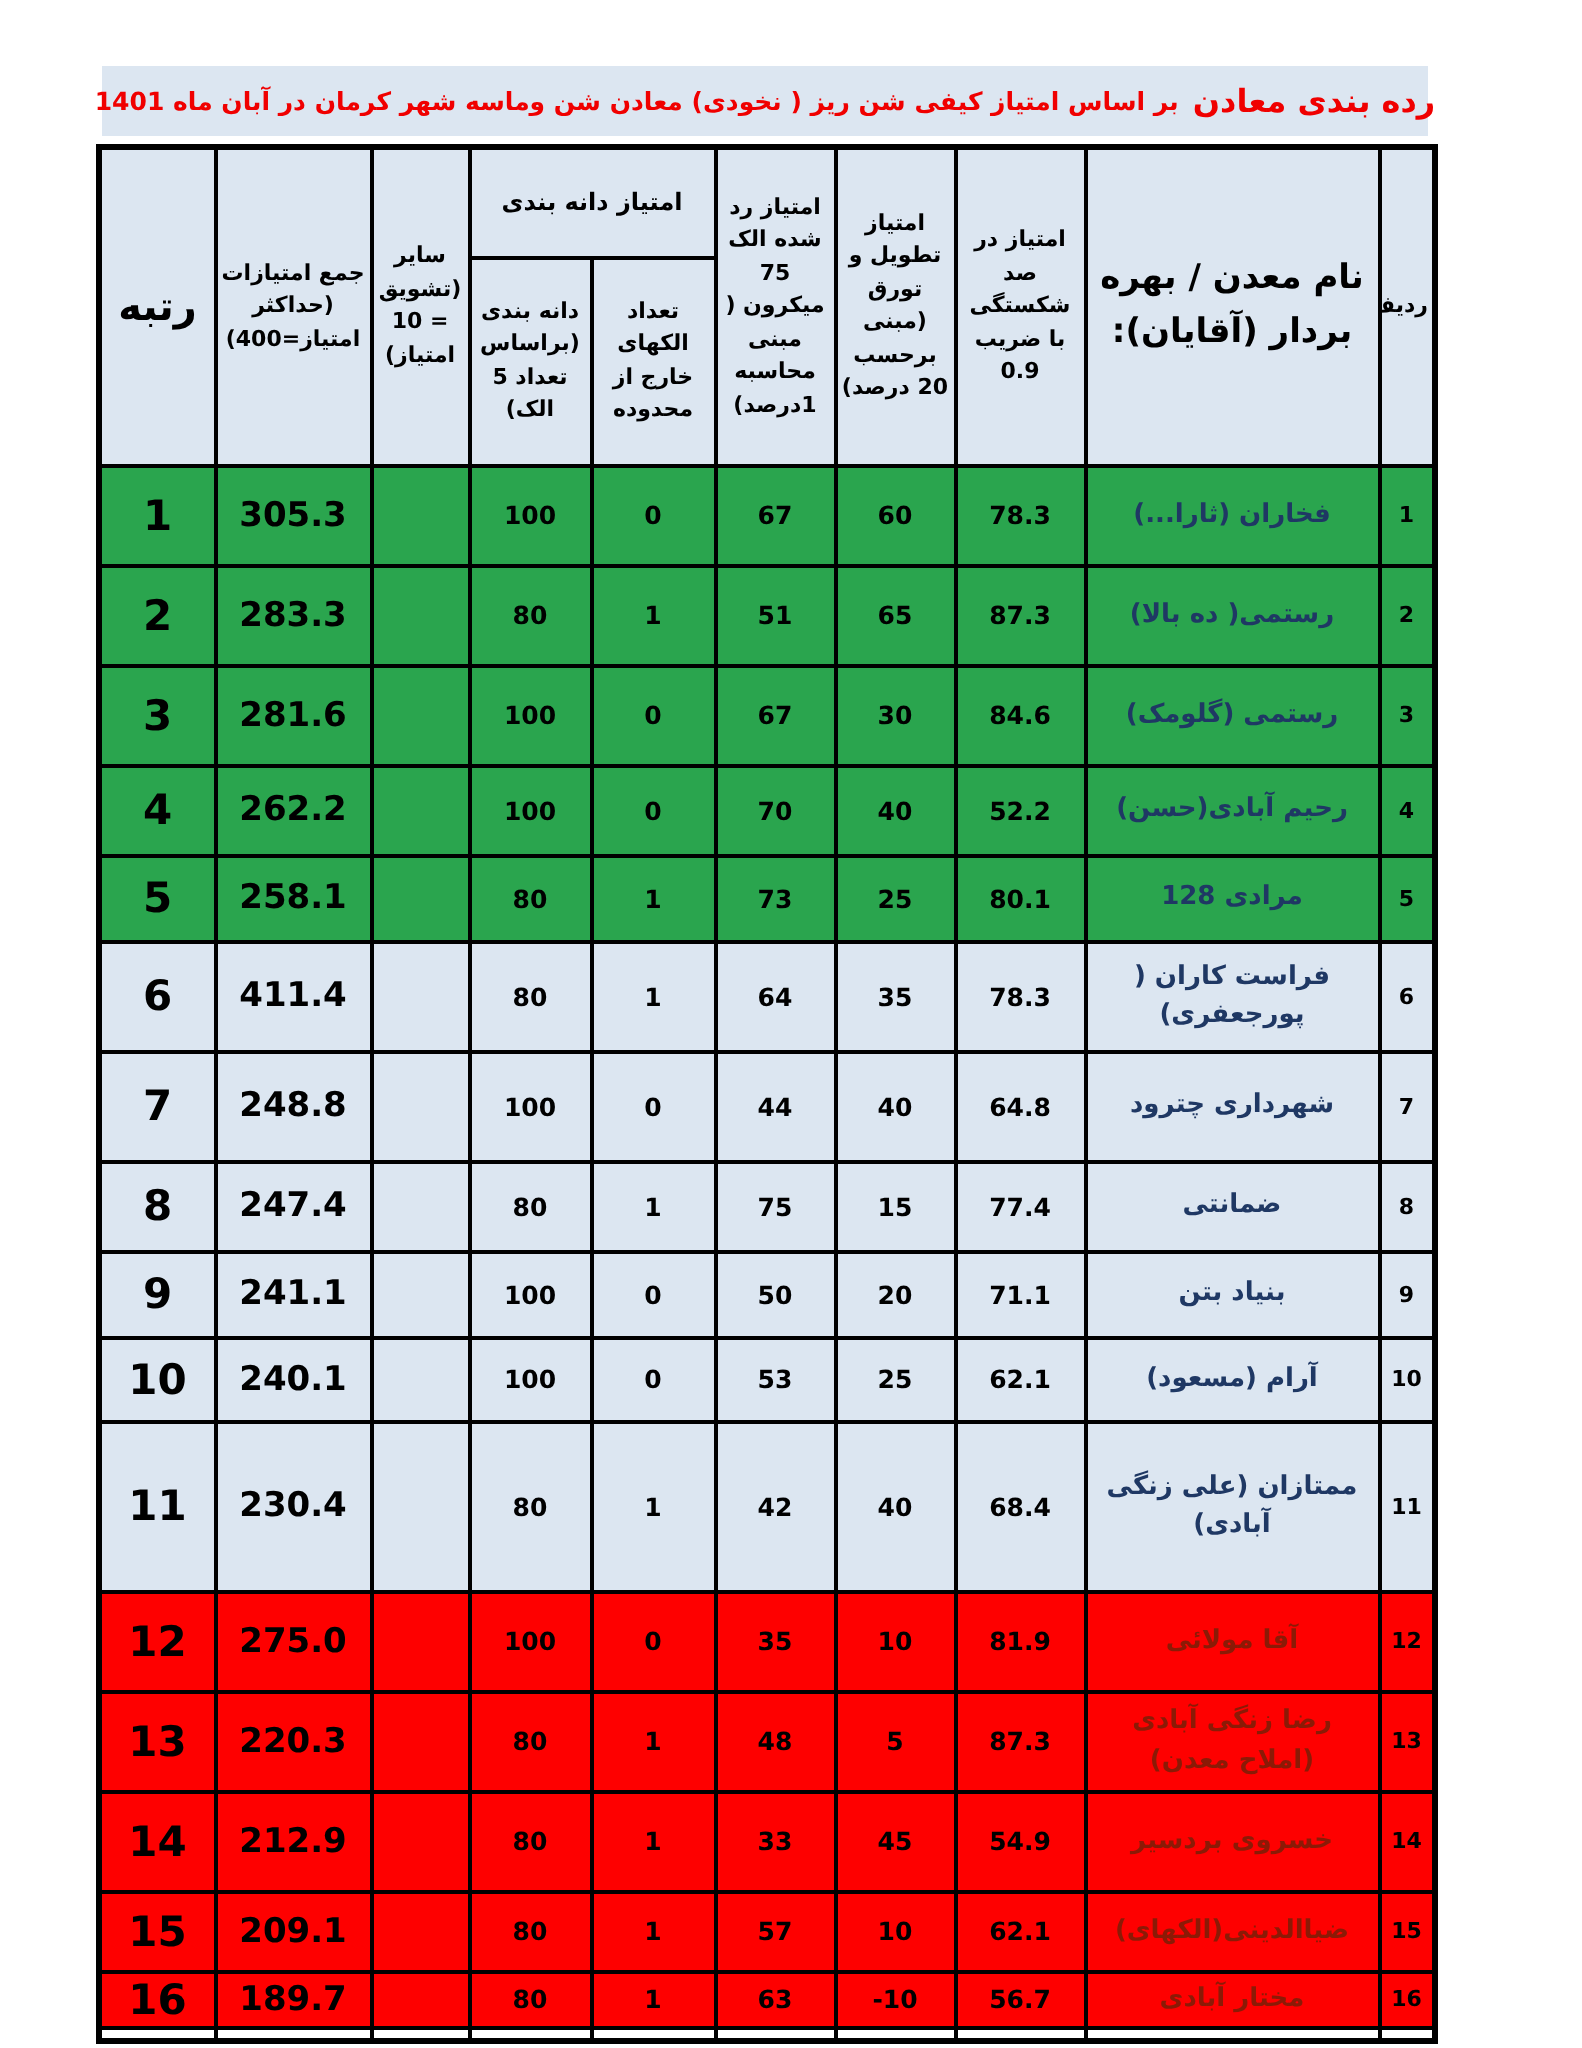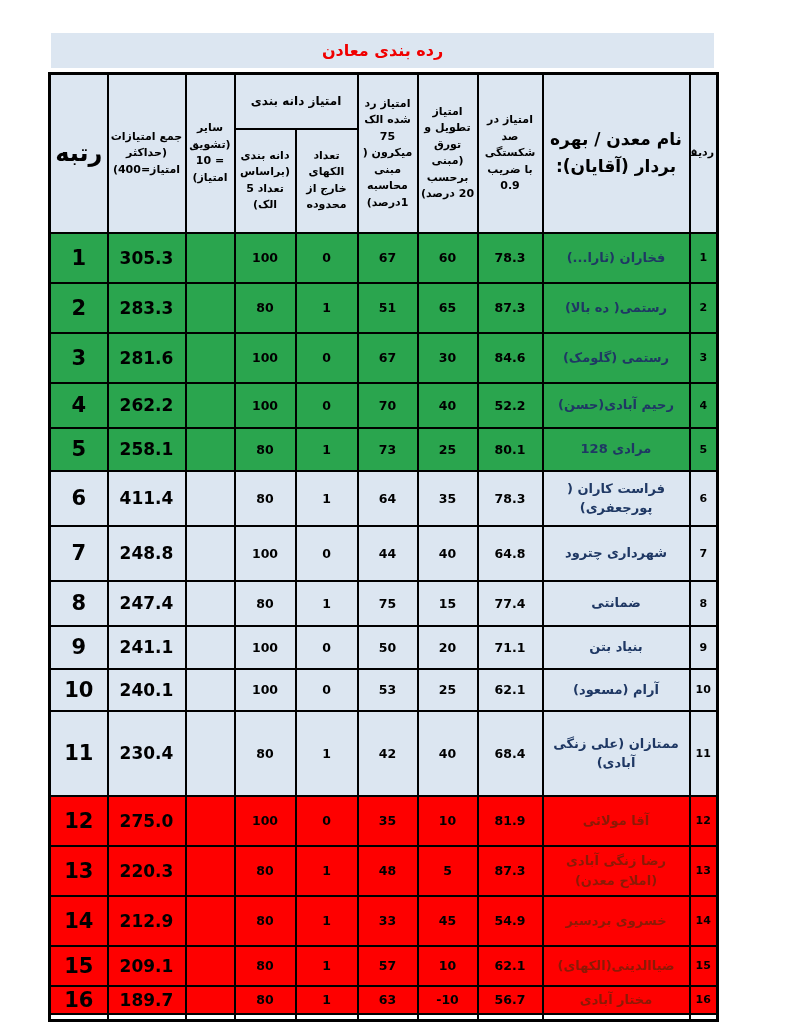--- a/index.html
+++ b/index.html
@@ -34,21 +34,21 @@
   }
   th,td{
     border:2px solid var(--border);
     text-align:center;vertical-align:middle;
     padding:1px 2px;overflow:hidden;font-weight:bold;
   }
   thead th{background:var(--light);font-size:11px;line-height:1.5;}
   thead tr:nth-child(1){height:55px;}
   thead tr:nth-child(2){height:104px;}
   th.h-name{font-size:17px;line-height:1.6;}
-  th.h-rotbe{font-size:24px;}
+  th.h-rotbe{font-size:20px;}
   th.h-radif{font-size:11px;}
   th.h-group{font-size:12px;}
   
   td.c-radif{font-size:11px;}
   td.c-name{font-size:13px;line-height:1.5;color:var(--name-dark);}
   td.c-mid{font-size:12.5px;}
   td.c-jam{font-size:17px;}
   td.c-rotbe{font-size:21px;}
   td.num{direction:ltr;unicode-bidi:embed;}
   
@@ -72,20 +72,21 @@
   tfoot td{background:#ffffff;padding:0;}
 </style>
 </head>
 <body>
 
 <div class="page">
   <div class="sheet">
 
     <div class="title-bar">
       <span class="title-em">رده بندی معادن</span>
+      <span class="title-rest">بر اساس امتیاز کیفی  شن ریز ( نخودی)  معادن شن وماسه شهر کرمان در  آبان  ماه 1401</span>
     </div>
 
     <table class="ranking-table">
       <colgroup>
         <col style="width:28px">
           <col style="width:147px">
           <col style="width:65px">
         <col style="width:60px">
           <col style="width:60px">
           <col style="width:62px">

